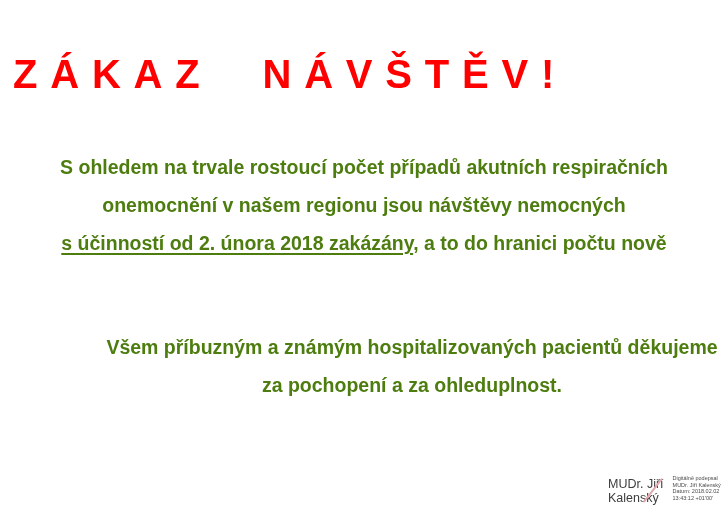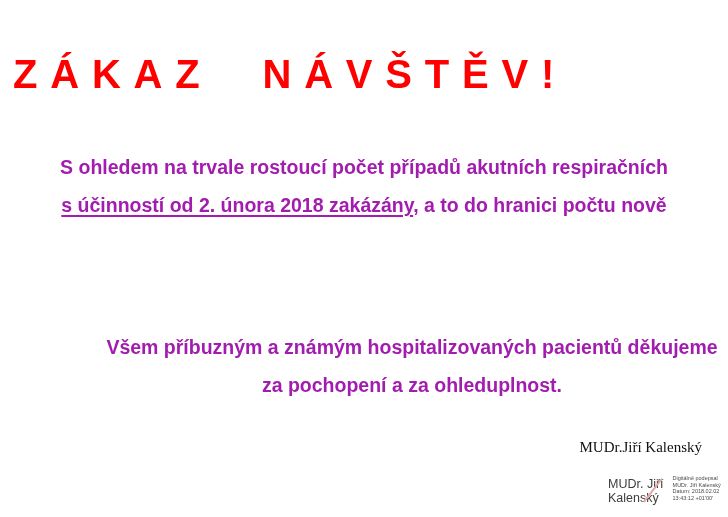--- a/index.html
+++ b/index.html
@@ -32,21 +32,21 @@
     padding-left: 13px;
   }
   .body-block {
     position: absolute;
     left: 0;
     width: 100%;
     text-align: center;
     font-size: 19.5px;
     font-weight: bold;
     line-height: 38px;
-    color: #a21caf;
+    color: #4d7c0f;
   }
   .para1 { top: 148px; }
   .para2 { top: 328px; padding-left: 48px; }
   .line { white-space: nowrap; }
   .underlined {
     text-decoration: underline;
     text-decoration-thickness: 2px;
     text-underline-offset: 3px;
   }
   .sig-serif {
@@ -98,30 +98,30 @@
 </style>
 </head>
 <body>
 
 <div class="page">
 
   <div class="title">ZÁKAZ NÁVŠTĚV!</div>
 
   <div class="body-block para1">
     <div class="line">S ohledem na trvale rostoucí počet případů akutních respiračních</div>
+    <div class="line">onemocnění v našem regionu jsou návštěvy nemocných</div>
     <div class="line"><span class="underlined">s účinností od 2. února 2018 zakázány</span><span>, a to do hranici počtu nově</span></div>
   </div>
 
   <div class="body-block para2">
     <div class="line">Všem příbuzným a známým hospitalizovaných pacientů děkujeme</div>
     <div class="line">za pochopení a za ohleduplnost.</div>
   </div>
 
   <div class="sig-serif">
-    <div>MUDr.Jiří Kalenský</div>
   </div>
 
   <div class="stamp">
     <div class="stamp-name">
       <div>MUDr. Jiří</div>
       <div>Kalenský</div>
     </div>
     <div class="stamp-flourish"></div>
     <div class="stamp-details">
       <div>Digitálně podepsal</div>

